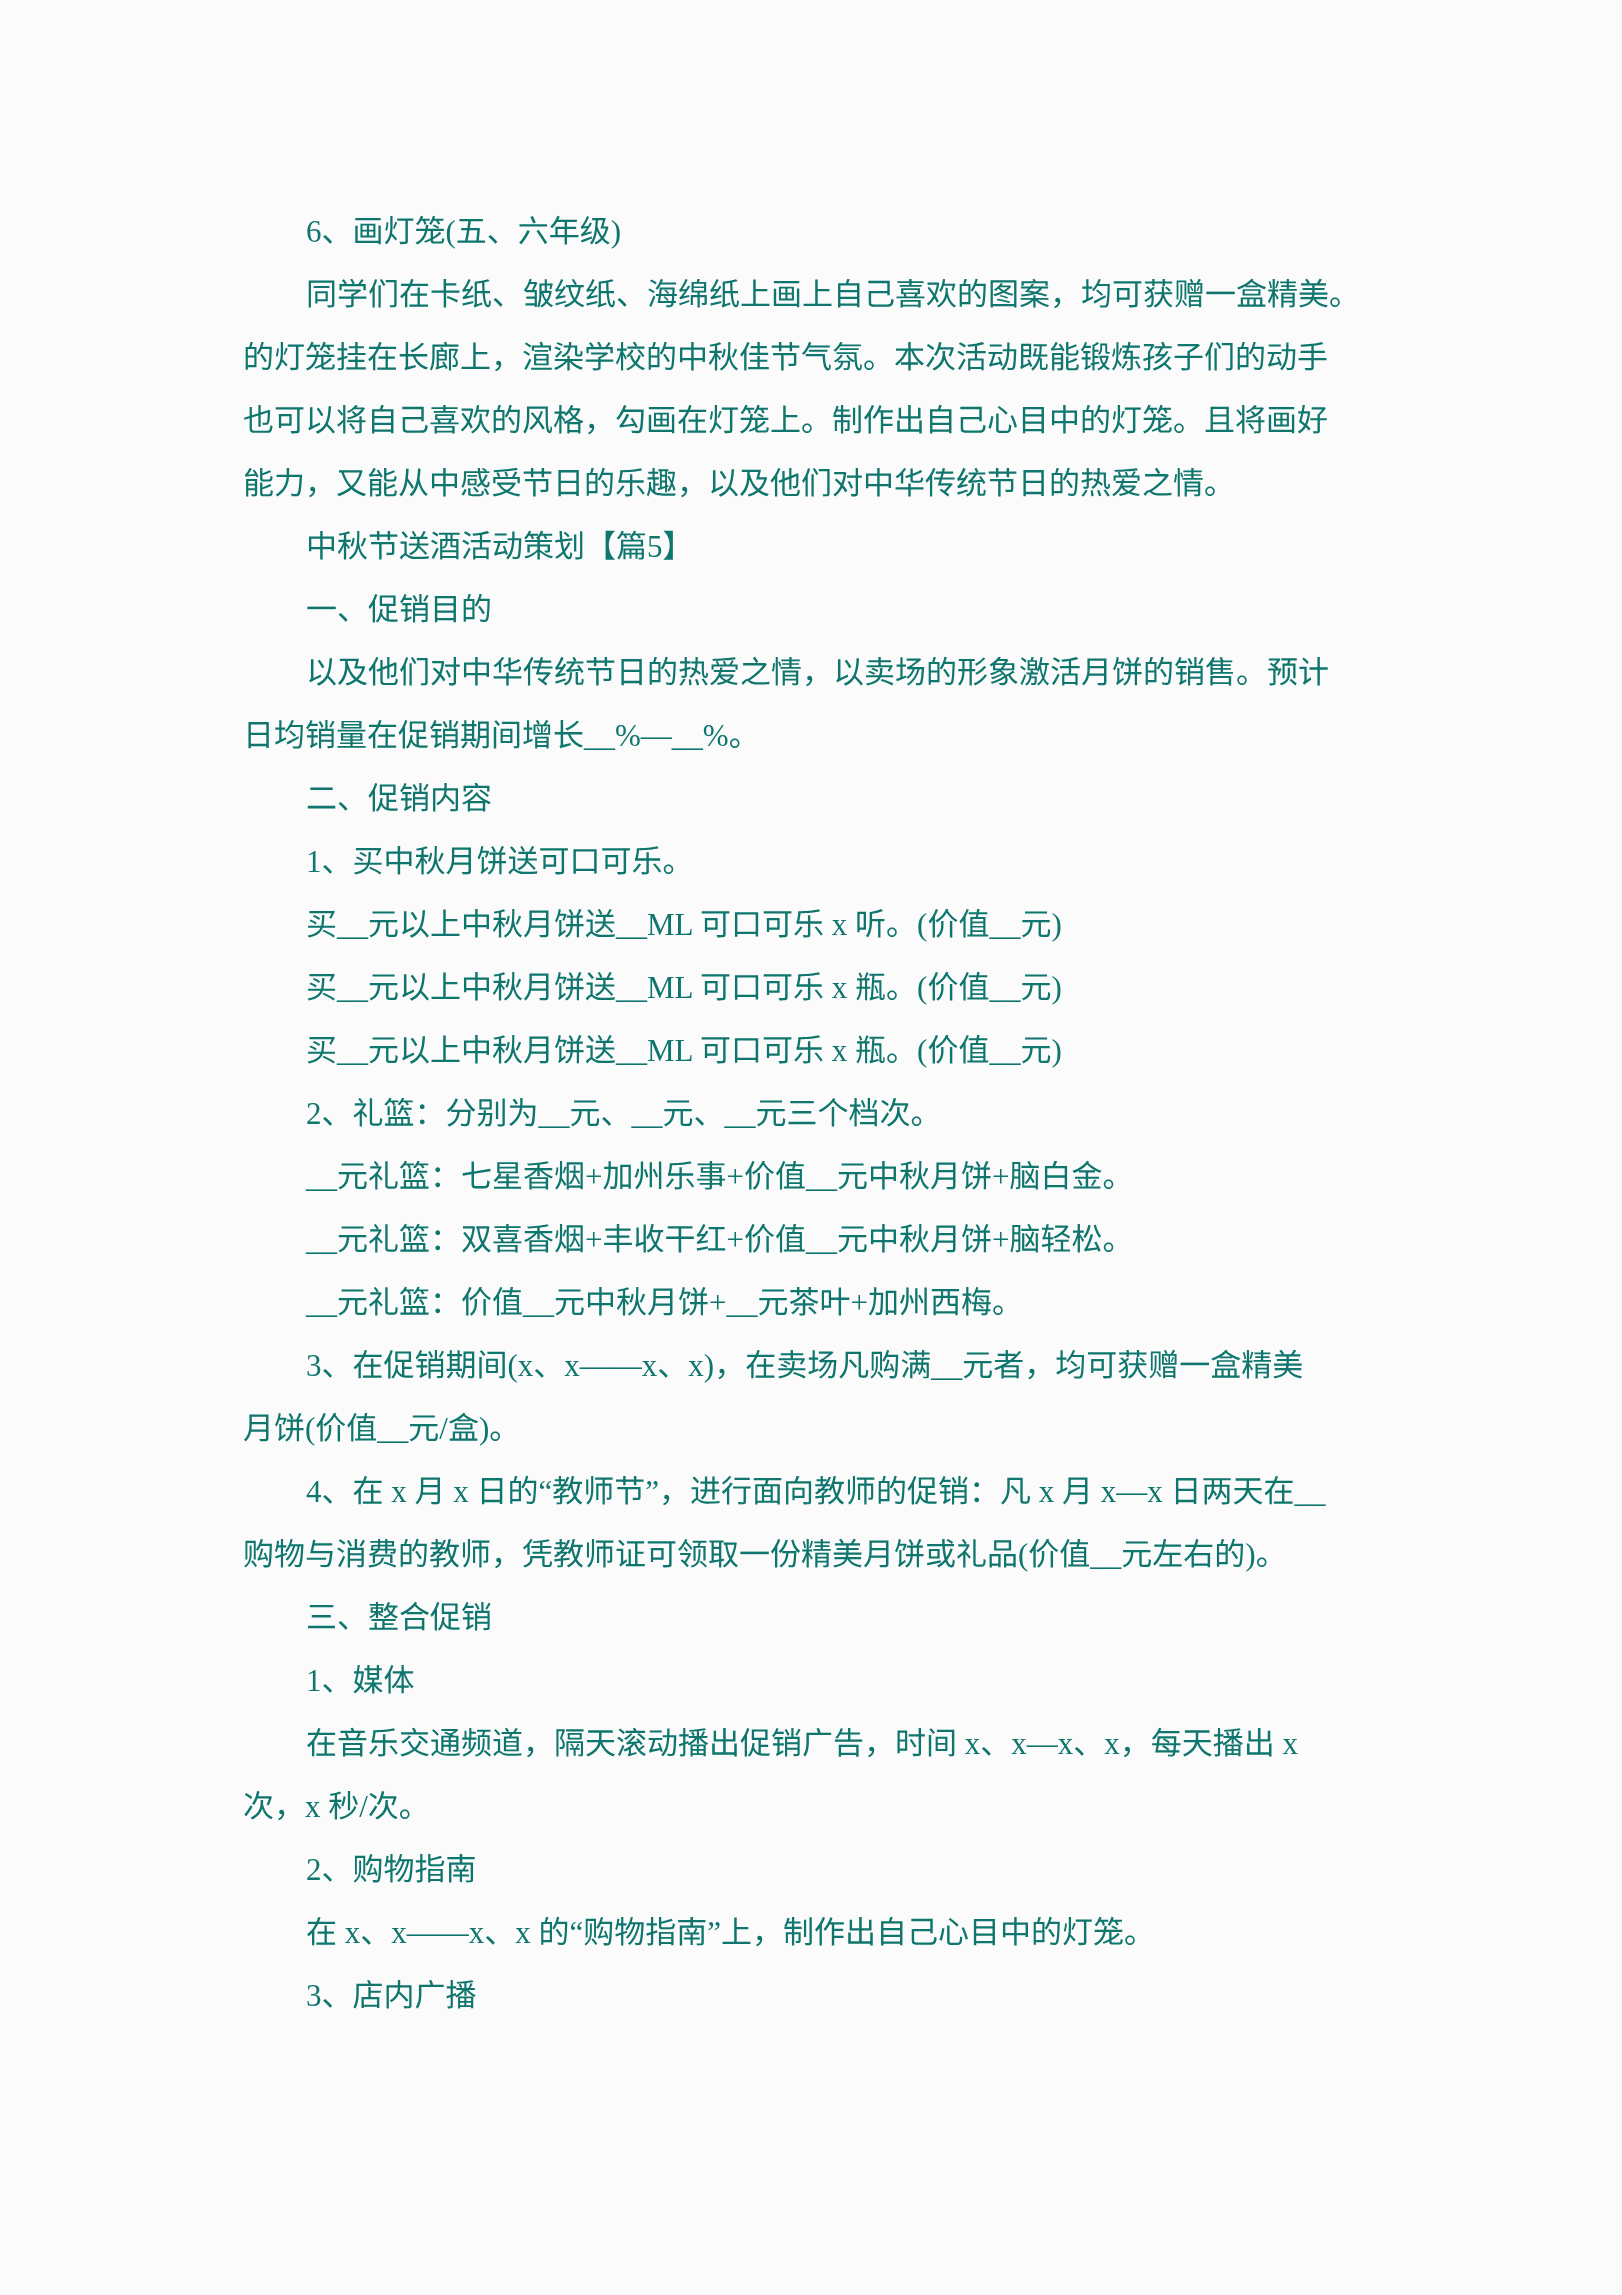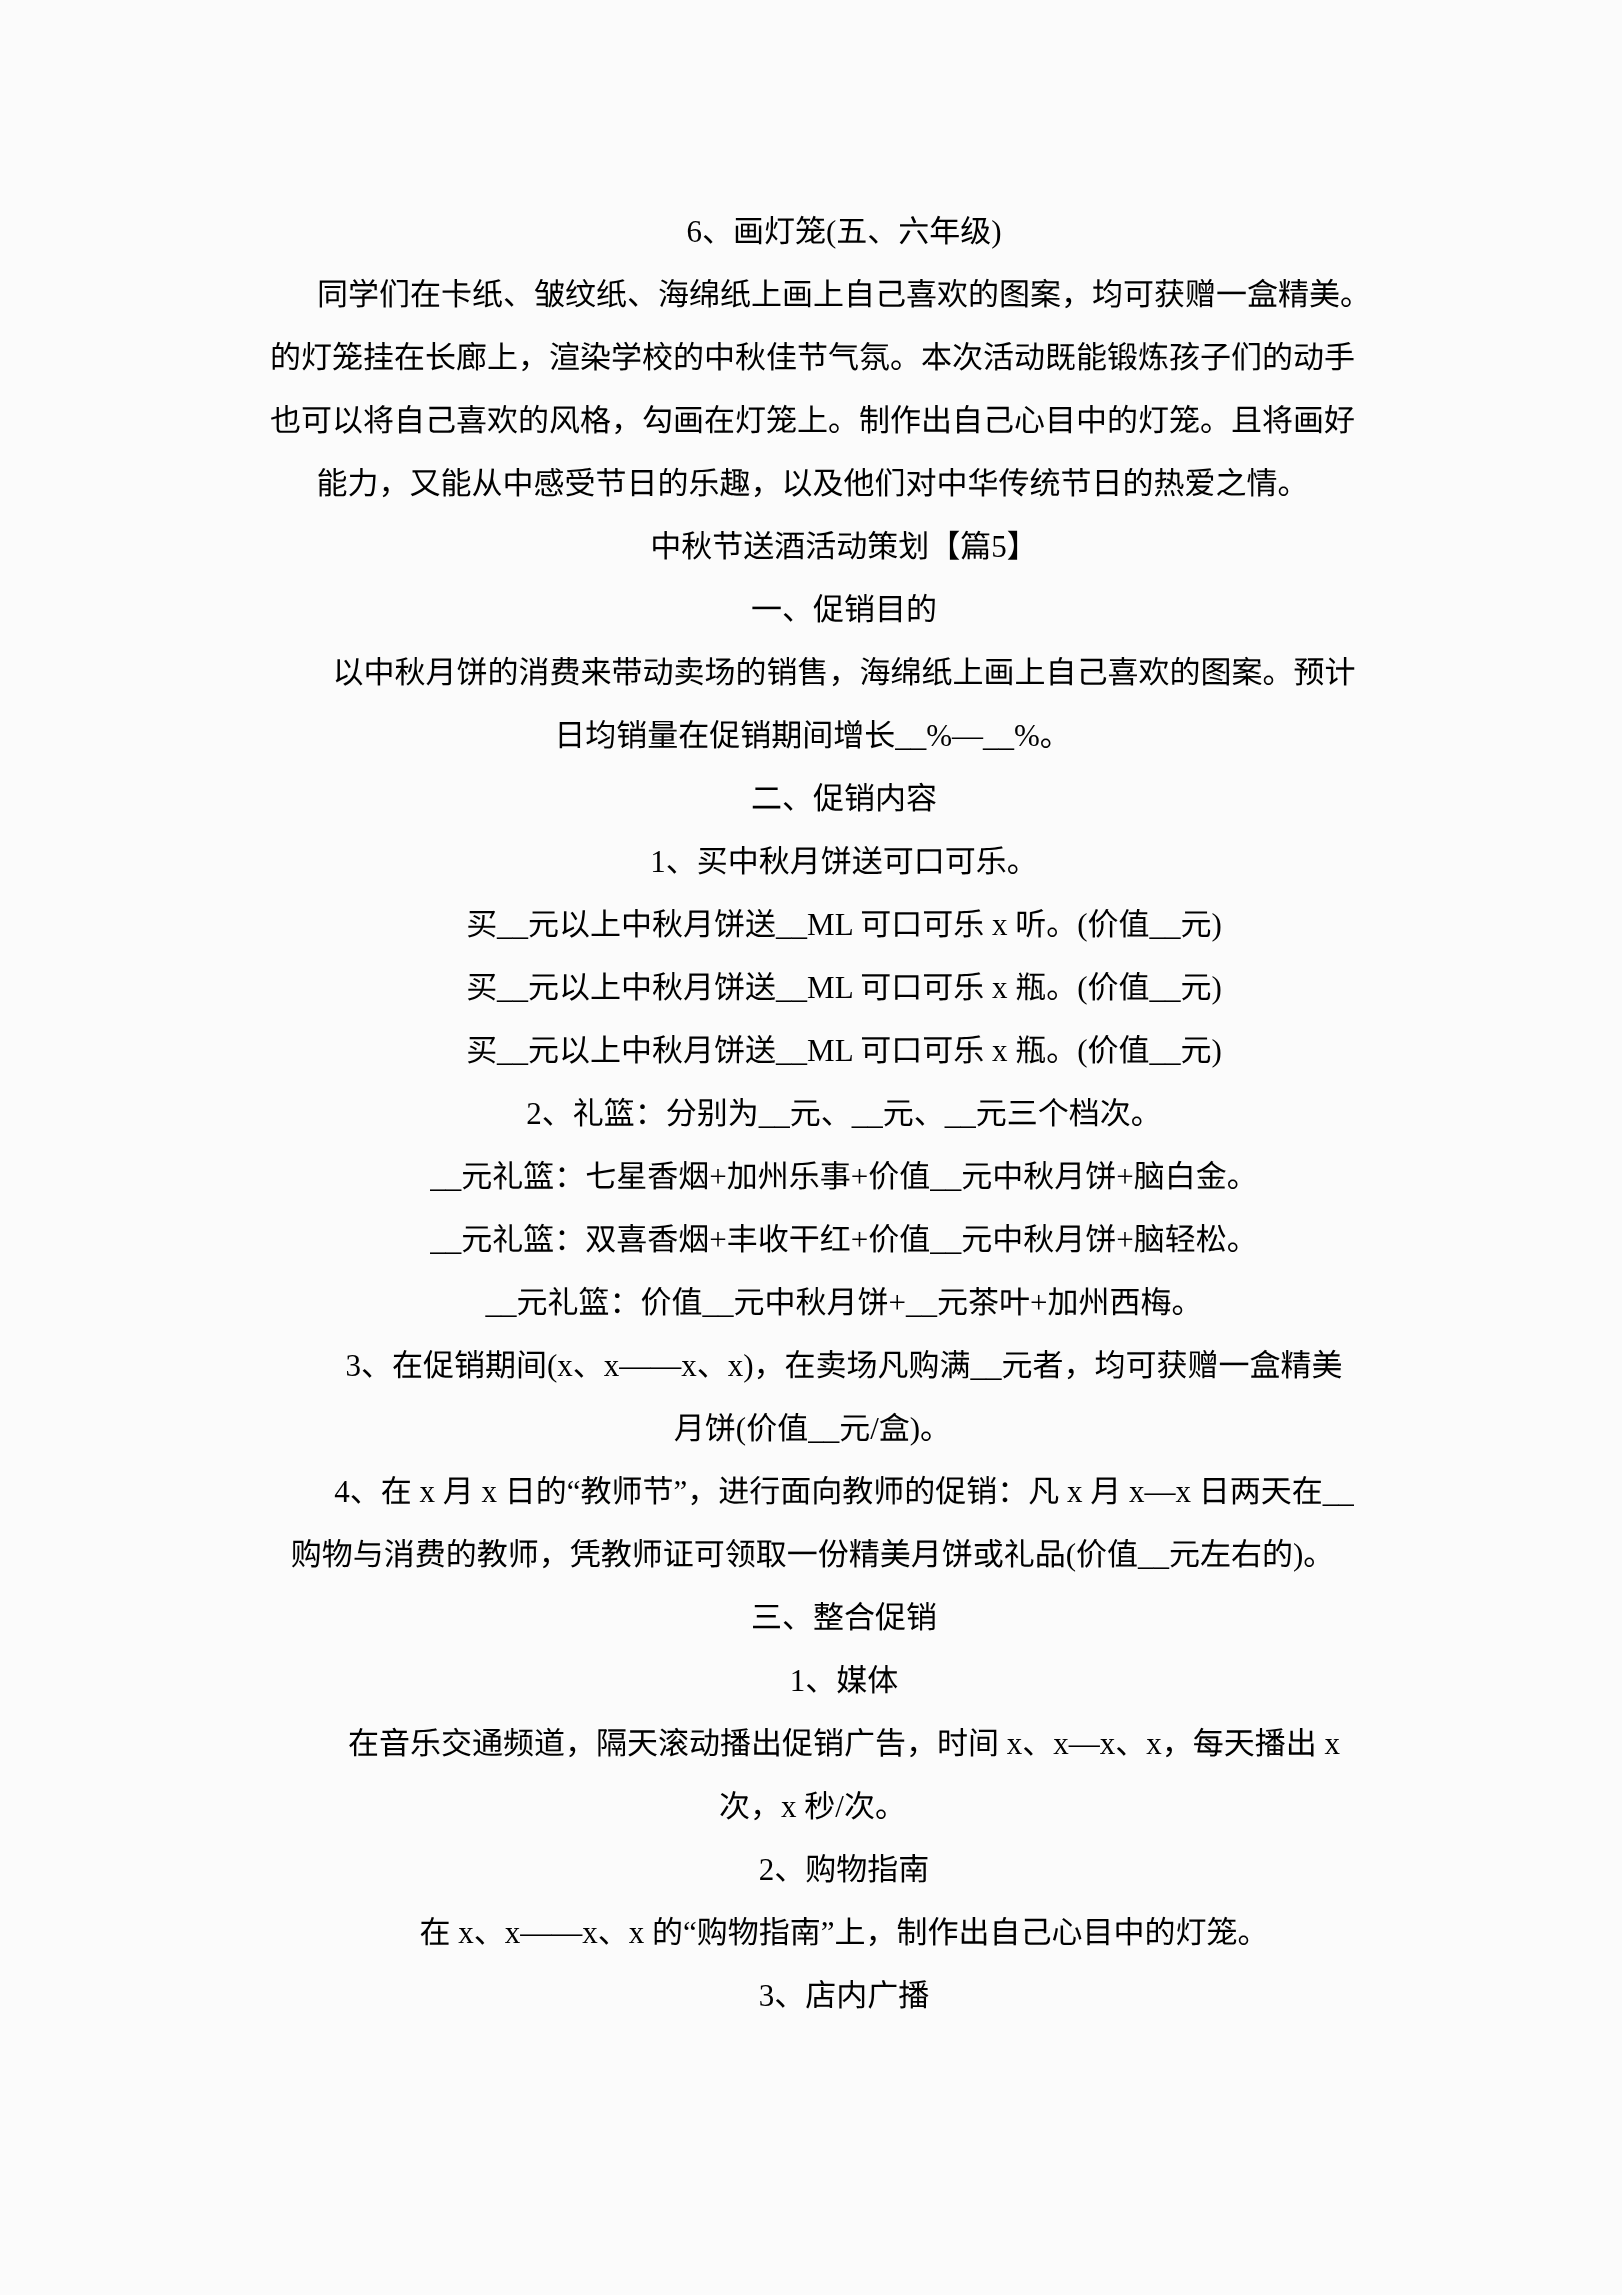--- a/index.html
+++ b/index.html
@@ -34,29 +34,29 @@
     height: 63px;
   }
   .line.indent {
     padding-left: 63px; 
   }
 </style>
 </head>
 <body>
 
 <div class="page" style="background: rgb(251, 251, 251);">
-  <div class="text-block" style="color: #000000; text-align: center;">
+  <div class="text-block" style="color: #0f766e;">
       <div class="line indent">6、画灯笼(五、六年级)</div>
       <div class="line indent">同学们在卡纸、皱纹纸、海绵纸上画上自己喜欢的图案，均可获赠一盒精美。</div>
       <div class="line">的灯笼挂在长廊上，渲染学校的中秋佳节气氛。本次活动既能锻炼孩子们的动手</div>
       <div class="line">也可以将自己喜欢的风格，勾画在灯笼上。制作出自己心目中的灯笼。且将画好</div>
       <div class="line">能力，又能从中感受节日的乐趣，以及他们对中华传统节日的热爱之情。</div>
       <div class="line indent">中秋节送酒活动策划【篇5】</div>
       <div class="line indent">一、促销目的</div>
-      <div class="line indent">以中秋月饼的消费来带动卖场的销售，海绵纸上画上自己喜欢的图案。预计</div>
+      <div class="line indent">以及他们对中华传统节日的热爱之情，以卖场的形象激活月饼的销售。预计</div>
       <div class="line">日均销量在促销期间增长__%—__%。</div>
       <div class="line indent">二、促销内容</div>
       <div class="line indent">1、买中秋月饼送可口可乐。</div>
       <div class="line indent">买__元以上中秋月饼送__ML 可口可乐 x 听。(价值__元)</div>
       <div class="line indent">买__元以上中秋月饼送__ML 可口可乐 x 瓶。(价值__元)</div>
       <div class="line indent">买__元以上中秋月饼送__ML 可口可乐 x 瓶。(价值__元)</div>
       <div class="line indent">2、礼篮：分别为__元、__元、__元三个档次。</div>
       <div class="line indent">__元礼篮：七星香烟+加州乐事+价值__元中秋月饼+脑白金。</div>
       <div class="line indent">__元礼篮：双喜香烟+丰收干红+价值__元中秋月饼+脑轻松。</div>
       <div class="line indent">__元礼篮：价值__元中秋月饼+__元茶叶+加州西梅。</div>

